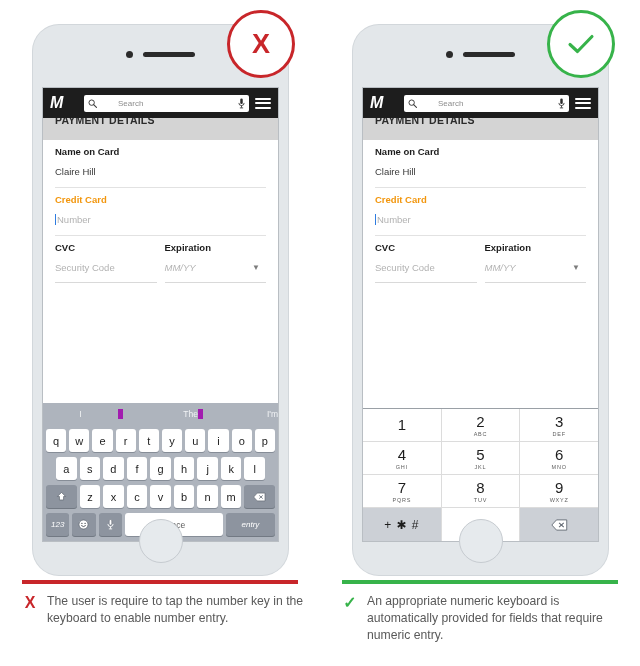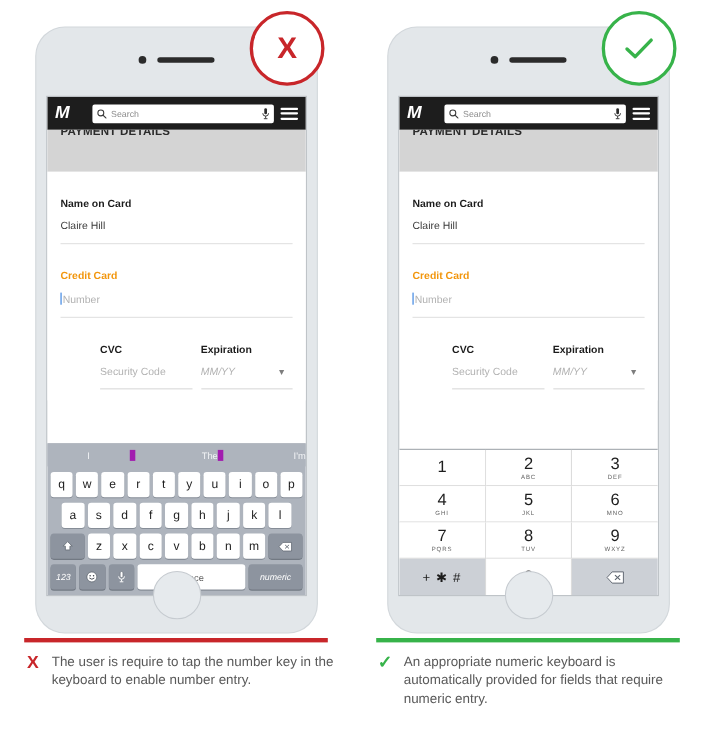--- a/index.html
+++ b/index.html
@@ -65,57 +65,57 @@
     height: 30px; background: #1d1d1d;
     display: flex; align-items: center; padding: 0 7px; gap: 6px;
   }
   .logo {
     color: #ffffff; font-size: 16px; font-weight: bold; font-style: italic;
     letter-spacing: -1.5px; font-family: "Liberation Sans", sans-serif;
     white-space: nowrap; overflow: hidden; width: 28px; flex: none;
   }
   .searchbox {
     flex: 1; height: 17px; background: #ffffff; border-radius: 2px;
-    display: flex; align-items: center; padding: 0 4px; gap: 4px;
+    display: flex; align-items: center; padding: 0 4px; gap: 21px;
   }
   .searchbox .ph {
     flex: 1; font-size: 8px; color: #8d8d8d;
     font-family: "Liberation Sans", sans-serif;
   }
   .ham { width: 16px; flex: none; display: flex; flex-direction: column; gap: 2.5px; }
   .ham i { display: block; height: 2px; background: #ffffff; border-radius: 1px; }
 
   
   .sect {
-    background: #d4d4d4; height: 38px; position: relative; overflow: hidden;
+    background: #d4d4d4; height: 22px; position: relative; overflow: hidden;
   }
   .sect span {
     position: absolute; left: 12px; top: -4px;
     font-size: 10.5px; font-weight: bold; color: #2c2c2c;
     letter-spacing: .2px; font-family: "Liberation Sans", sans-serif;
   }
 
   
   .form { background: #fff; padding: 0 12px; }
-  .frow { padding: 24px 0 10px; border-bottom: 1px solid #e2e2e2; }
+  .frow { padding: 6px 0 10px; border-bottom: 1px solid #e2e2e2; }
   .frow:last-child { border-bottom: none; }
   .flabel {
     font-size: 9.5px; font-weight: bold; color: #1c1c1c; margin-bottom: 9px;
     font-family: "Liberation Sans", sans-serif;
   }
   .flabel.accent { color: #f2960d; }
   .fval  { font-size: 9.5px; color: #3a3a3a; font-family: "Liberation Sans", sans-serif; }
   .fval.ph { color: #b2b2b2; }
   .caret {
     display: inline-block; width: 1px; height: 11px; background: #2e7ce0;
     vertical-align: -2px; margin-right: 1px;
   }
   .two { display: flex; }
   .two > div { flex: 1; }
-  .two > div:first-child { padding-right: 8px; margin-left: 36px; }
+  .two > div:first-child { padding-right: 8px; }
   .underline { height: 1px; background: #d9d9d9; margin-top: 9px; }
   .sel { display: flex; align-items: center; font-style: italic; }
   .sel .fval { flex: 1; }
   .chev { font-size: 8px; color: #7d7d7d; padding-right: 6px; }
 
   
   .kb {
     position: absolute; bottom: 0; left: 0; width: 100%;
     background: #aeb4bd; padding-bottom: 5px;
   }
@@ -312,21 +312,21 @@
             </div>
             <div class="key fn">
               <svg width="7" height="11" viewBox="0 0 10 16">
                 <rect x="3.2" y="0.8" width="3.6" height="8" rx="1.8" fill="#ffffff" stroke="#5c636d" stroke-width="0.7"></rect>
                 <path d="M1.2 7.2a3.8 3.8 0 0 0 7.6 0" fill="none" stroke="#ffffff" stroke-width="1.3"></path>
                 <line x1="5" y1="11" x2="5" y2="14" stroke="#ffffff" stroke-width="1.3"></line>
                 <line x1="2.6" y1="14.4" x2="7.4" y2="14.4" stroke="#ffffff" stroke-width="1.3"></line>
               </svg>
             </div>
             <div class="key space">space</div>
-            <div class="key fn" style="flex:2.1">numeric</div>
+            <div class="key fn" style="flex:2.1">entry</div>
           </div>
         </div>
 
       </div>
       <div class="home-btn"></div>
     </div>
 
     <div class="rule"></div>
     <div class="cap">
       <span class="mark">X</span>

